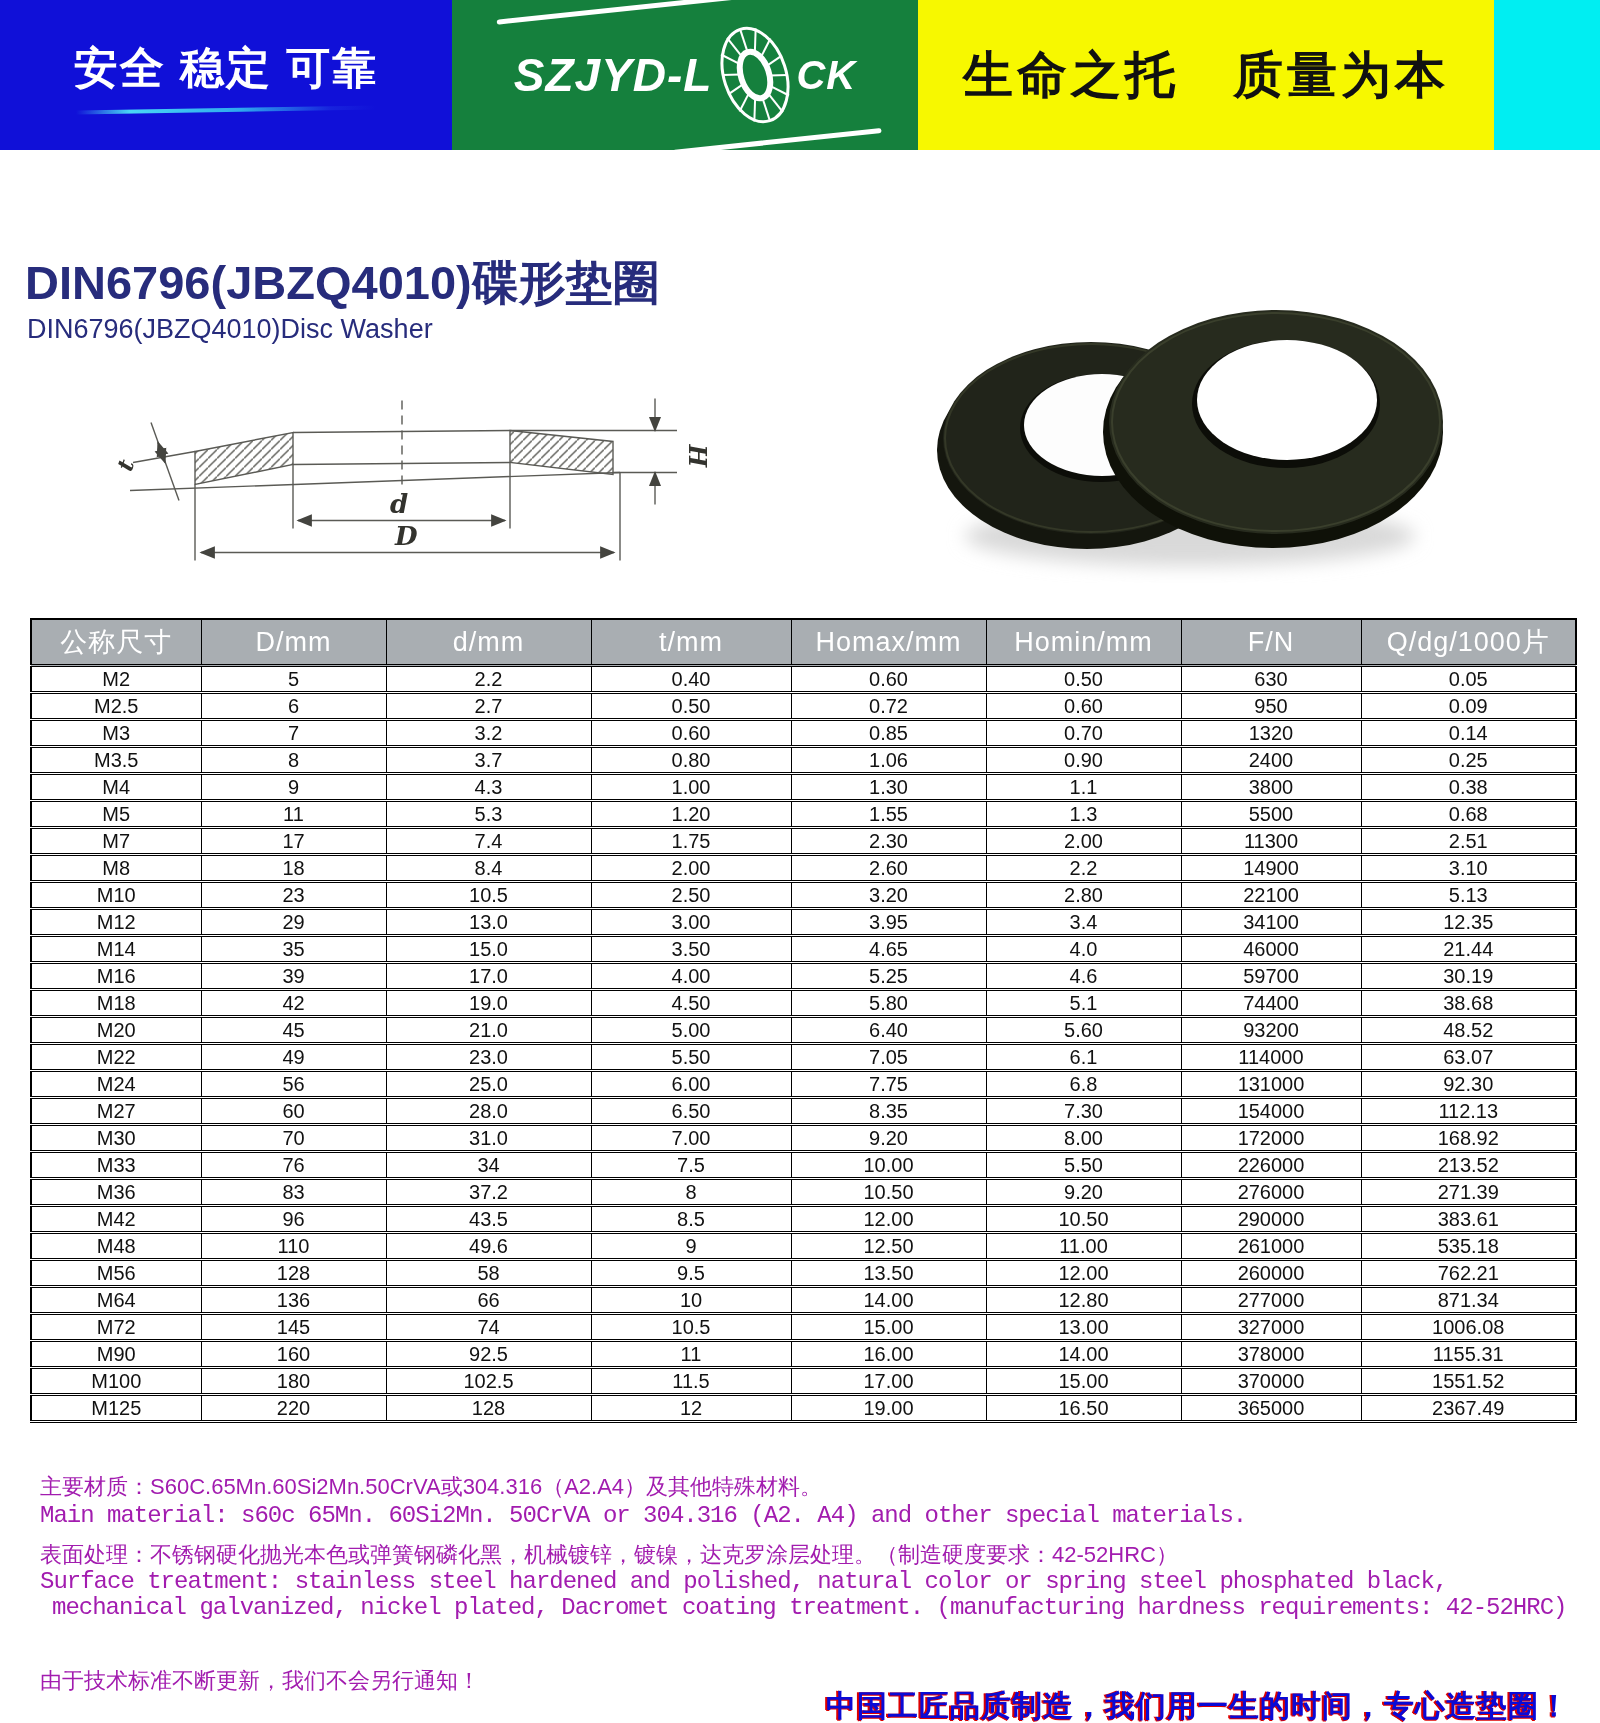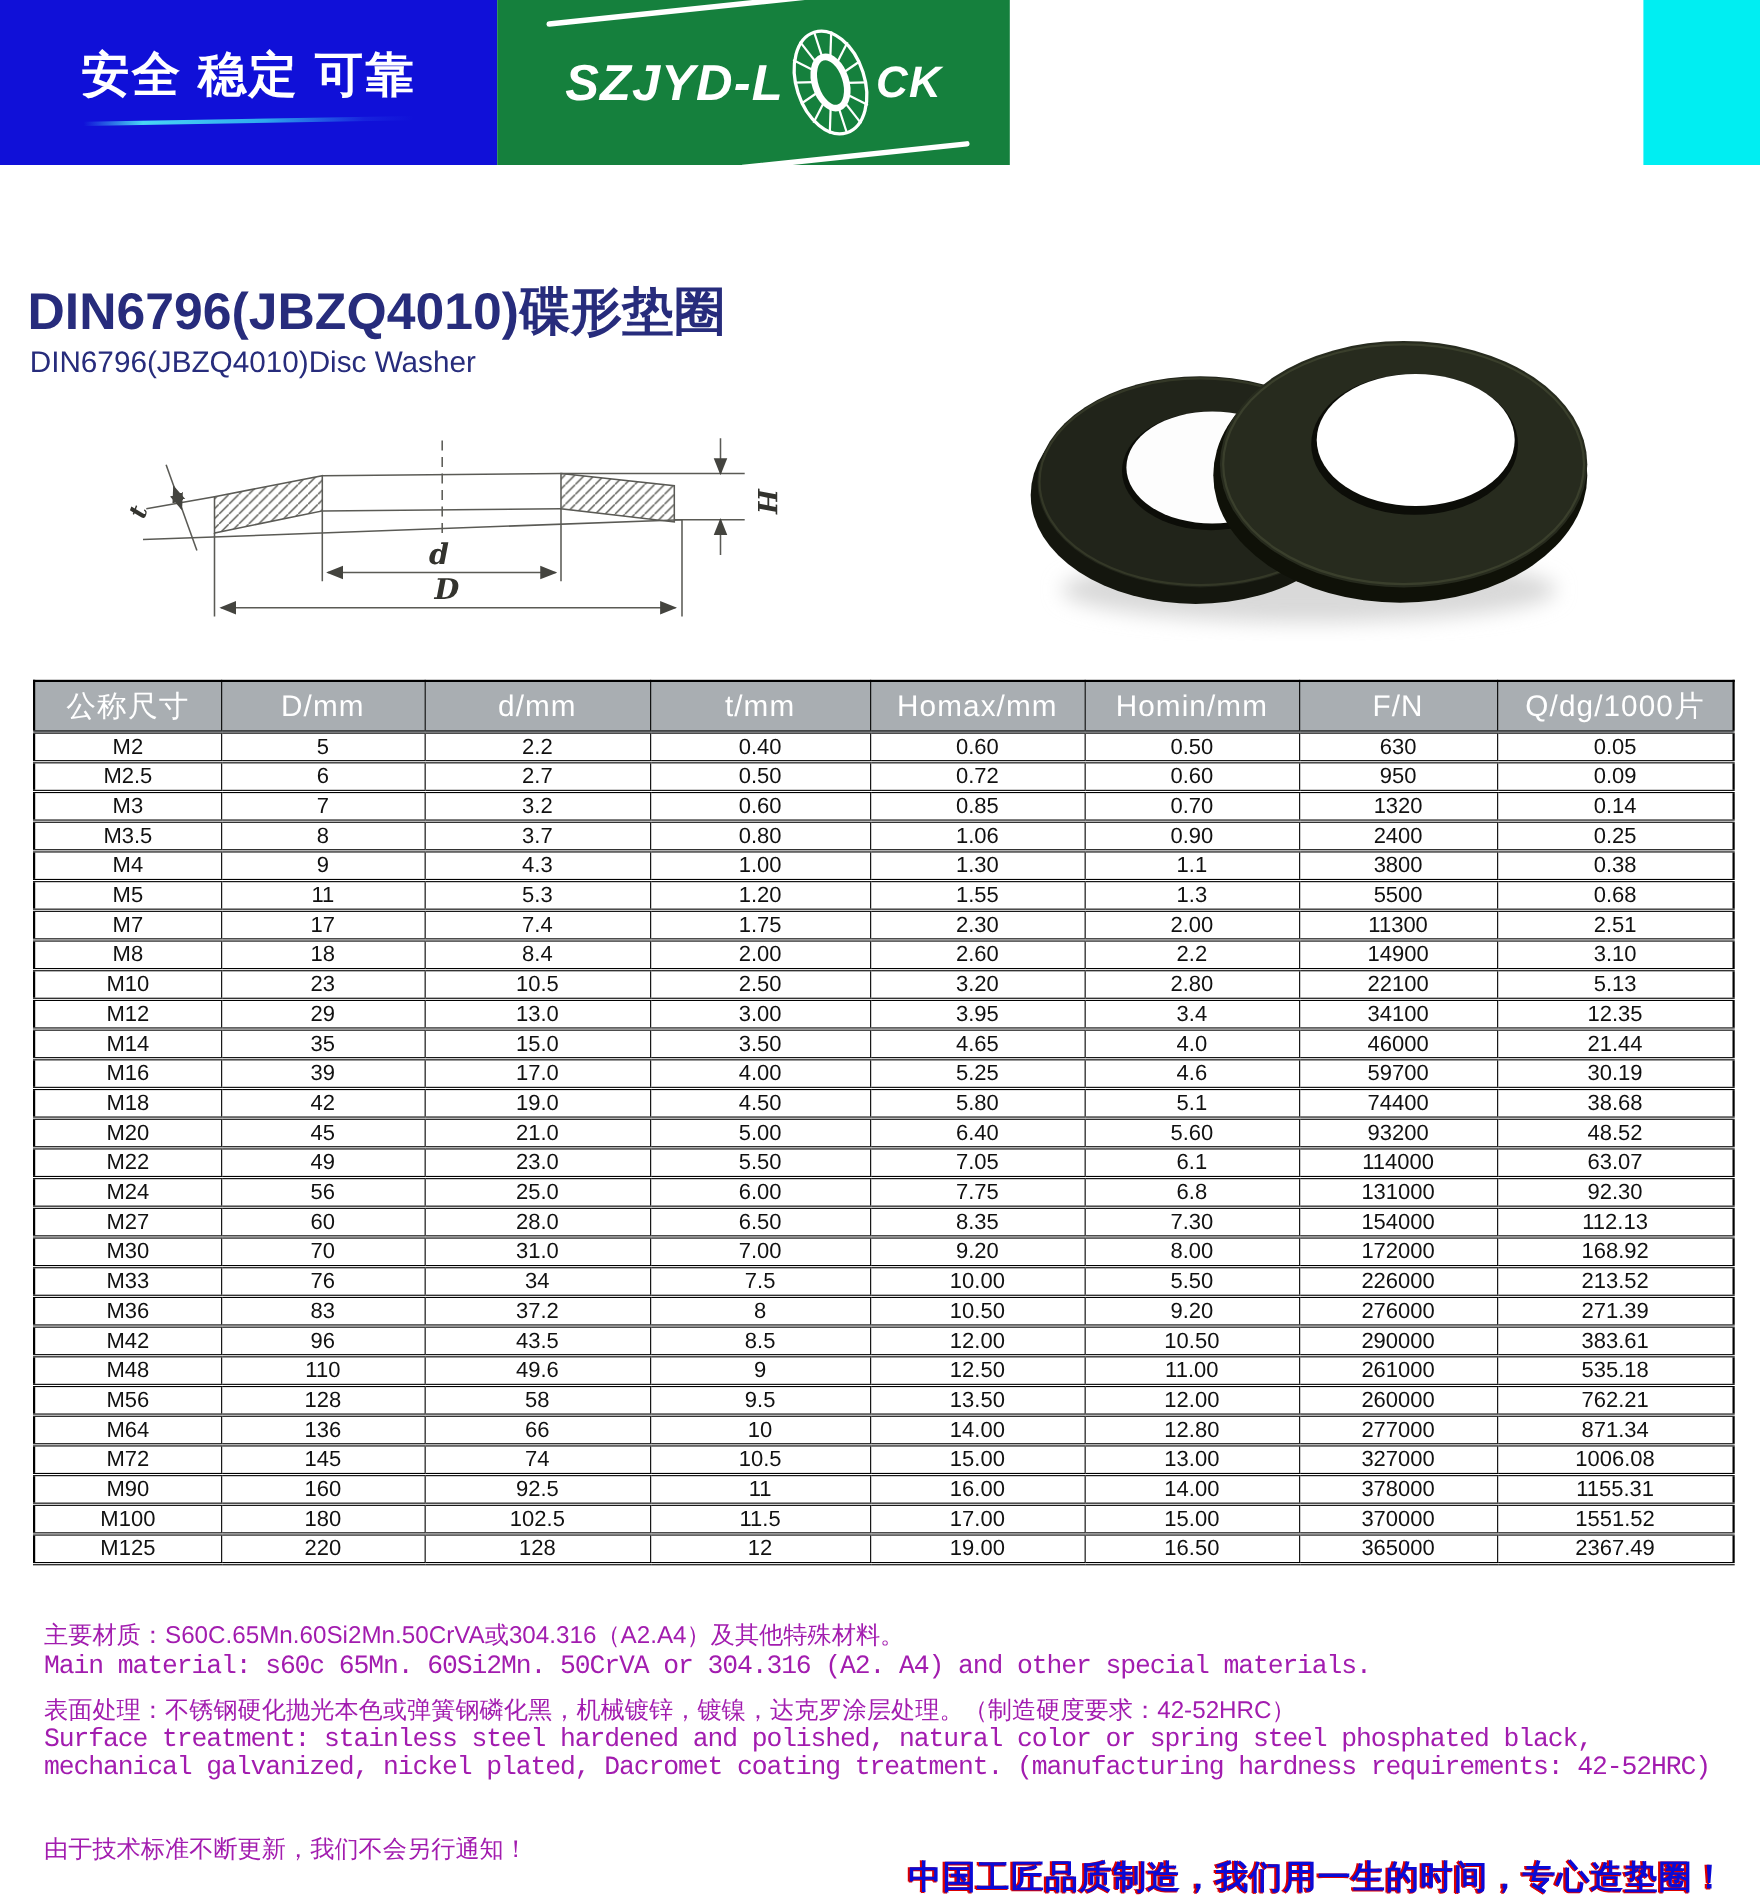--- a/index.html
+++ b/index.html
@@ -41,21 +41,21 @@
   }
   table.spec td{
     color:#111;font-size:20px;height:24px;line-height:24px;
     border-left:1px solid #000;border-right:1px solid #000;border-top:3px double #000;border-bottom:3px double #000;
     padding:0;text-align:center;white-space:nowrap;
   }
   
   .note{position:absolute;left:40px;color:#a21caf;white-space:nowrap;}
   .note.cn{font-size:22px;}
   .note.en{font-size:24px;font-family:"Liberation Mono","DejaVu Sans Mono",monospace;letter-spacing:-1px;text-align:right;}
-  .n1{top:1472px;} .n2{top:1502px;} .n3{top:1540px;} .n4{top:1568px;} .n5{top:1594px;} .n6{top:1622px;margin-top:44px;}
+  .n1{top:1472px;} .n2{top:1502px;} .n3{top:1540px;} .n4{top:1568px;} .n5{top:1594px;margin-left:12px;} .n6{top:1622px;margin-top:44px;}
   
   .bottom-slogan{
     position:absolute;right:30px;top:1686px;font-size:30px;font-weight:bold;color:#0a0ad6;
     text-shadow:-2px 0 0 #dd0000, -1px 1px 0 #dd0000;white-space:nowrap;letter-spacing:1px;
   }
 </style>
 </head>
 <body>
 
 <div class="banner">
@@ -88,20 +88,23 @@
               <line x1="17" y1="25" x2="32" y2="40"></line>
               <line x1="28" y1="11" x2="36" y2="33"></line>
             </g>
           </g>
         </svg>
       </span>
       <span class="lg-r">CK</span>
       <div class="swoosh-bottom"></div>
     </div>
   </div>
+  <div class="banner-block b-yellow">
+    <div class="slogan-right">生命之托　质量为本</div>
+  </div>
   <div class="banner-block b-cyan2"></div>
 </div>
 
 <div class="page-title">DIN6796(JBZQ4010)碟形垫圈</div>
 <div class="page-subtitle">DIN6796(JBZQ4010)Disc Washer</div>
 
 <div class="drawing">
   <svg width="660" height="220" viewBox="0 0 660 215">
     <defs>
       <pattern id="hatch" patternUnits="userSpaceOnUse" width="9" height="9">

